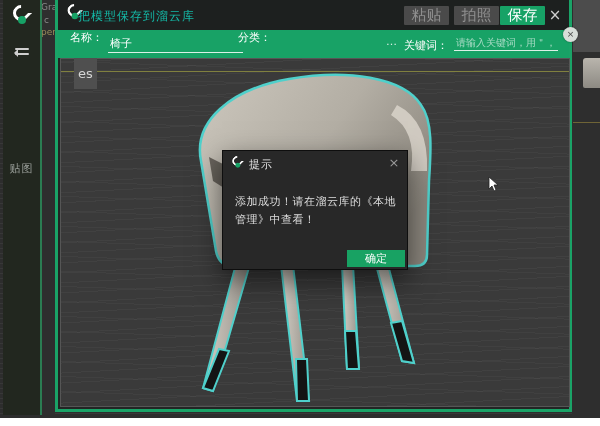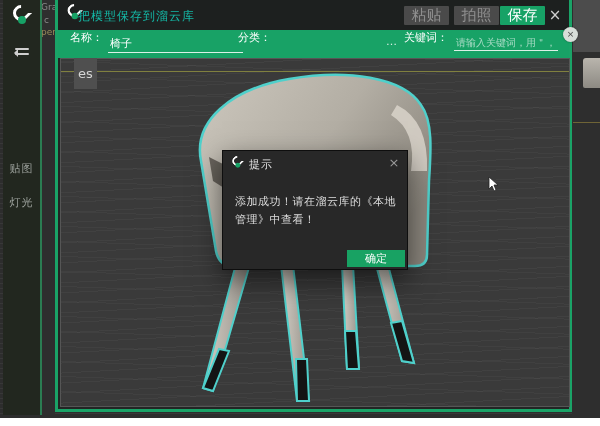--- a/index.html
+++ b/index.html
@@ -80,23 +80,20 @@
         <div class="dot"></div>
     </div>
     <div class="collapse">
       <div class="arr"></div>
         <div class="b1"></div>
         <div class="b2"></div>
     </div>
     <div class="side-item" style="top:153px;">
         <span>贴图</span>
       </div>
-    <div class="side-item" style="top:187px;">
-        <span>灯光</span>
-      </div>
   </div>
   <div class="side-greenline"></div>
 
   <div class="win">
 
     <div class="titlebar">
       <div class="title-logo logo">
         <div class="swirl"></div>
           <div class="dot"></div>
       </div>
@@ -105,21 +102,21 @@
       <div class="tb-btn" style="right:70px;">拍照</div>
       <div class="tb-btn save" style="right:24px;">保存</div>
       <div class="tb-close">×</div>
     </div>
 
     <div class="formbar">
       <div class="fb-label" style="left:12px;">名称：</div>
       <input class="fb-value" style="left: 50px; width: 135px;" value="椅子">
       <div class="fb-label" style="left:180px;">分类：</div>
       <div class="fb-more" style="left:328px;">…</div>
-      <div class="fb-label" style="left:346px;">关键词：</div>
+      <div class="fb-label" style="left:346px;margin-top:8px;">关键词：</div>
       <input class="fb-value" style="left: 396px; width: 104px; font-size: 10px;" placeholder="请输入关键词，用＂，＂隔开">
       <div class="circle-close">×</div>
     </div>
 
     <div class="viewport">
       <div class="yellowline"></div>
       <div class="vp-tab">es</div>
 
       <svg width="508" height="347" viewBox="0 0 508 347" style="position:absolute;left:0;top:0;">
         <defs>

